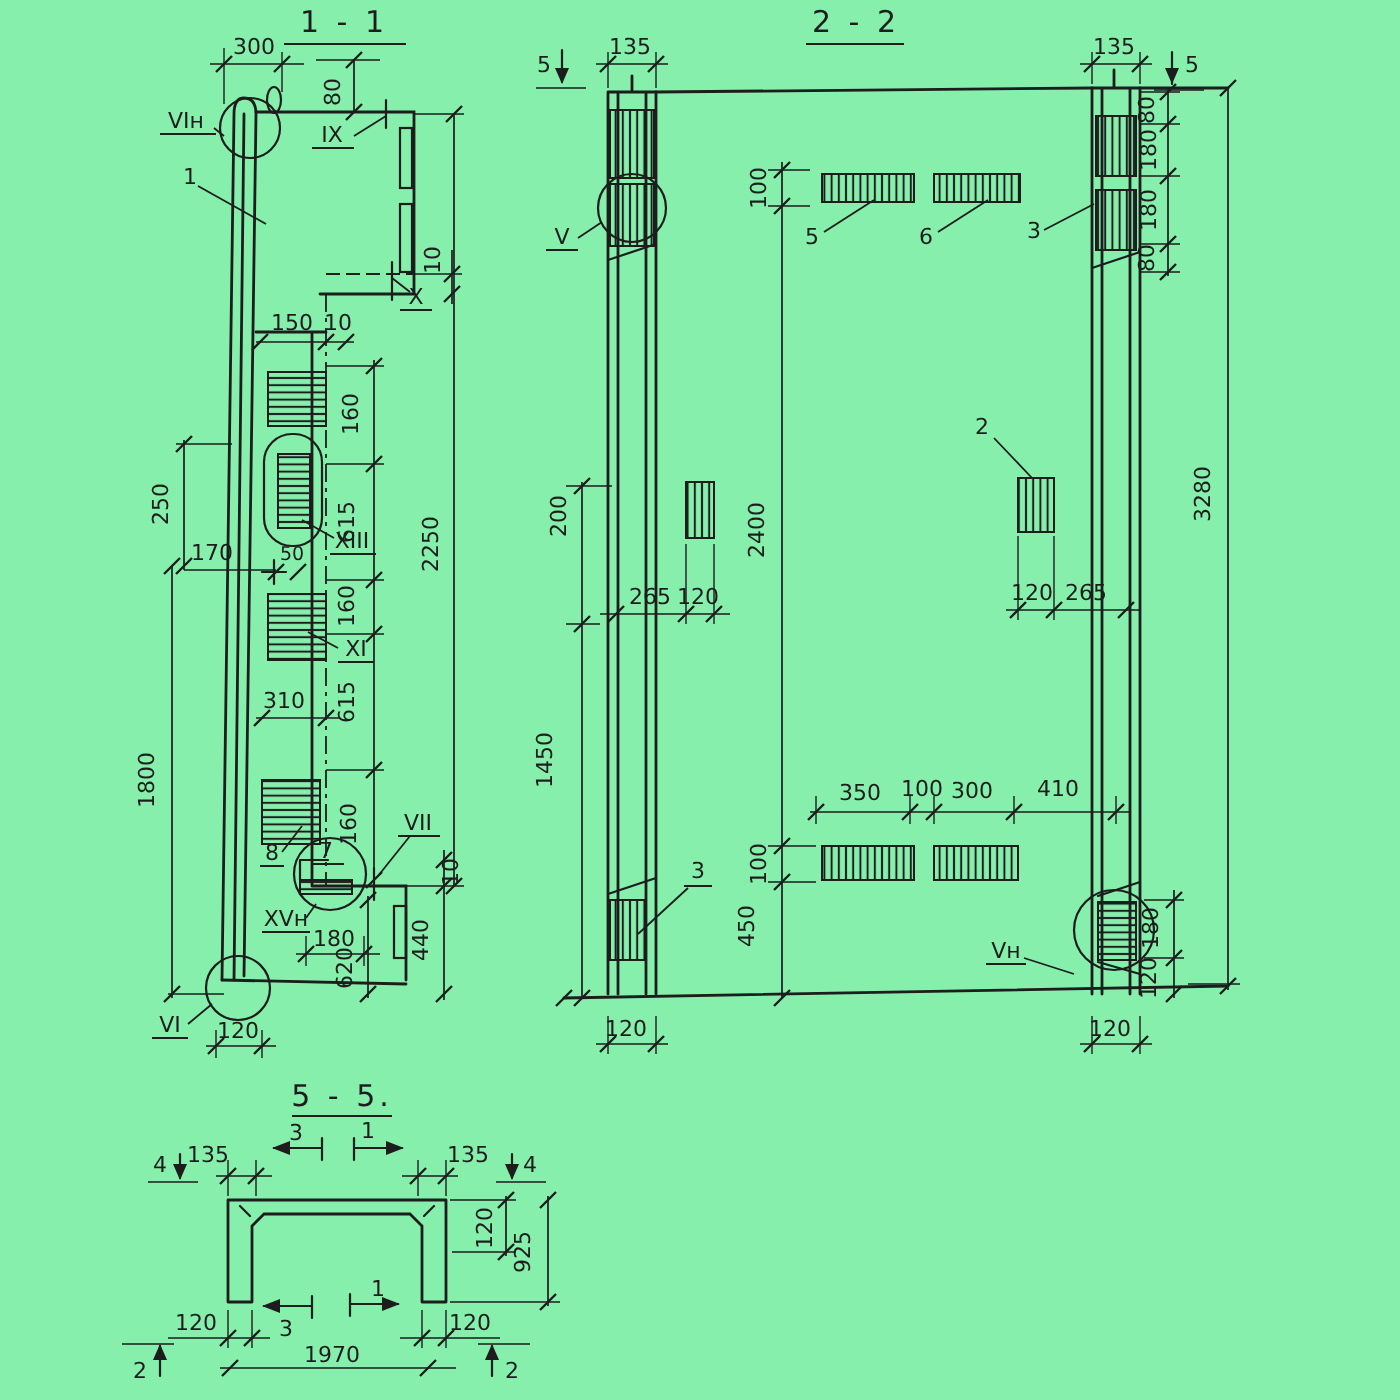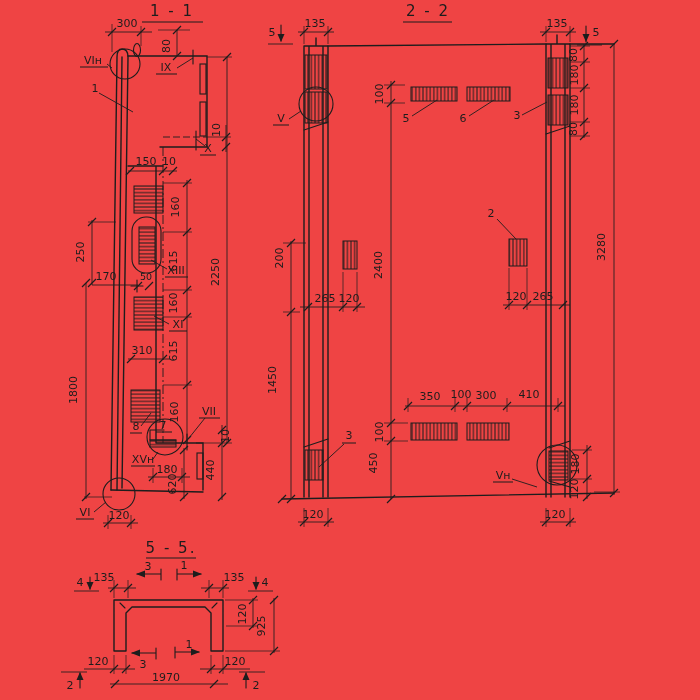--- a/index.html
+++ b/index.html
@@ -1,16 +1,16 @@
 <!DOCTYPE html>
 <html><head>
 <meta charset="utf-8">
 <style>
   html,body{margin:0;padding:0;background:#ffffff;}
-  #stage{width:700px;height:700px;background:#ef4444;position:relative;overflow:hidden;}
+  #stage{width:700px;height:700px;background:#86efac;position:relative;overflow:hidden;}
   svg{display:block;}
   .t   { font-family:"DejaVu Sans",sans-serif; font-size:11px; fill:#1d1d1d; text-anchor:middle; }
   .ts  { font-family:"DejaVu Sans",sans-serif; font-size:9.5px; fill:#1d1d1d; text-anchor:middle; }
   .tt  { font-family:"DejaVu Sans",sans-serif; font-size:15px; fill:#1d1d1d; text-anchor:middle; letter-spacing:2px; }
   .ol  { stroke:#1d1d1d; stroke-width:1.4; fill:none; stroke-linecap:round; }
   .ol2 { stroke:#1d1d1d; stroke-width:1.1; fill:none; stroke-linecap:round; }
   .dm  { stroke:#1d1d1d; stroke-width:0.85; fill:none; }
   .ex  { stroke:#1d1d1d; stroke-width:0.7; fill:none; }
   .tk  { stroke:#1d1d1d; stroke-width:1.2; fill:none; }
   .un  { stroke:#1d1d1d; stroke-width:1.1; fill:none; }

